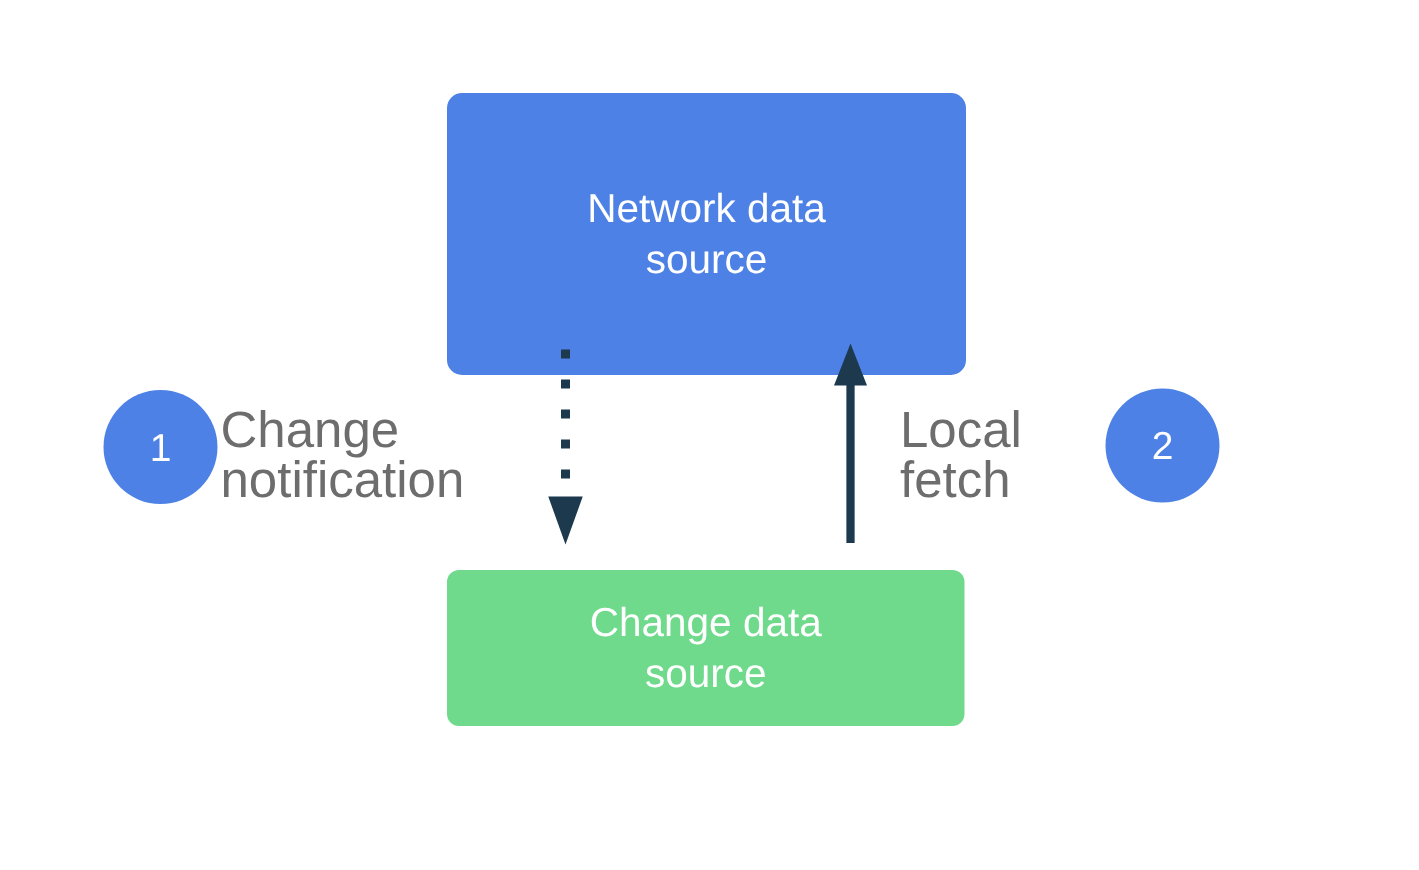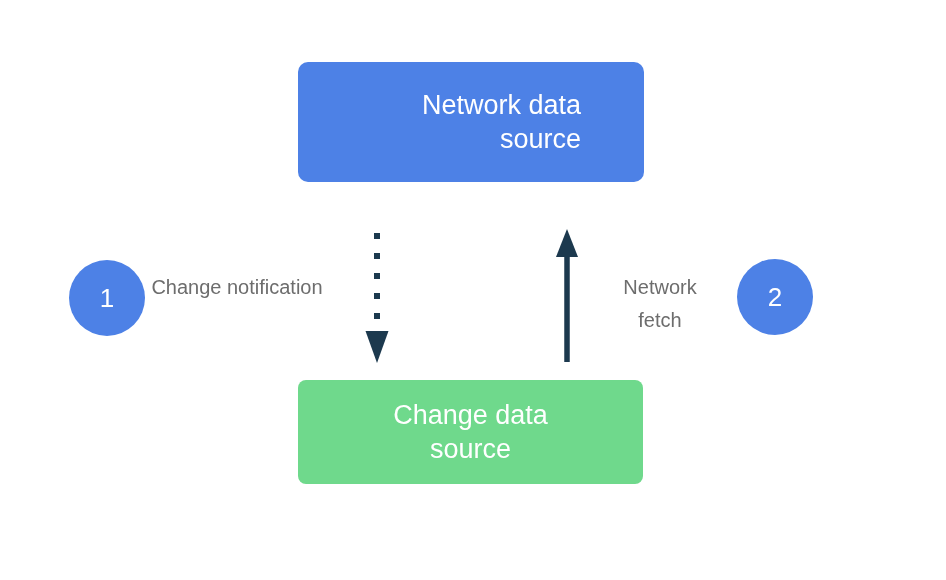--- a/index.html
+++ b/index.html
@@ -18,24 +18,23 @@
     background:var(--background);
     overflow:hidden;
   }
   .node{
     position:absolute;
     display:flex;align-items:center;justify-content:center;
     color:var(--node-text);
     text-align:center;
   }
   .node-network{
-    left:298px;top:62px;width:346px;height:120px;
+    left:298px;top:62px;width:346px;height:188px;
     background:var(--node-blue);
     border-radius:10px;
-    text-align:right;
   }
   .node-local{
     left:298px;top:380px;width:345px;height:104px;
     background:var(--node-green);
     border-radius:8px;
   }
   .node-label{
     font-size:27px;line-height:34px;
   }
   .node-network .node-label{max-width:220px;}
@@ -55,22 +54,22 @@
     border-radius:50%;
     display:flex;align-items:center;justify-content:center;
     color:var(--node-text);
     font-size:26px;
   }
   .badge-1{left:69px;top:260px;}
   .badge-2{left:737px;top:259px;}
   .step-label{
     position:absolute;
     color:var(--label-gray);
-    font-size:20px;line-height:33px;
-    text-align:center;
+    font-size:34px;line-height:33px;
+    text-align:left;
   }
   .step-label-1{left:147px;top:271px;width:180px;}
   .step-label-2{left:600px;top:271px;width:120px;}
 </style>
 </head>
 <body>
 
 <div class="canvas">
 
   <div class="node node-network">
@@ -93,15 +92,15 @@
   </div>
 
   <div class="badge badge-1">
     <span>1</span>
   </div>
   <div class="step-label step-label-1">Change notification</div>
 
   <div class="badge badge-2">
     <span>2</span>
   </div>
-  <div class="step-label step-label-2">Network fetch</div>
+  <div class="step-label step-label-2">Local fetch</div>
 
 </div>
 
 </body></html>

